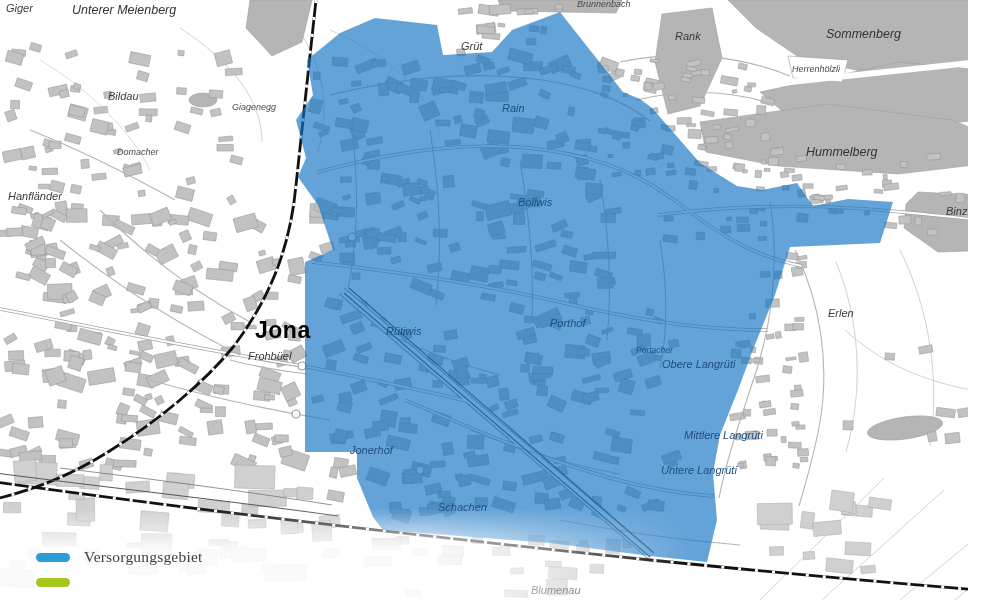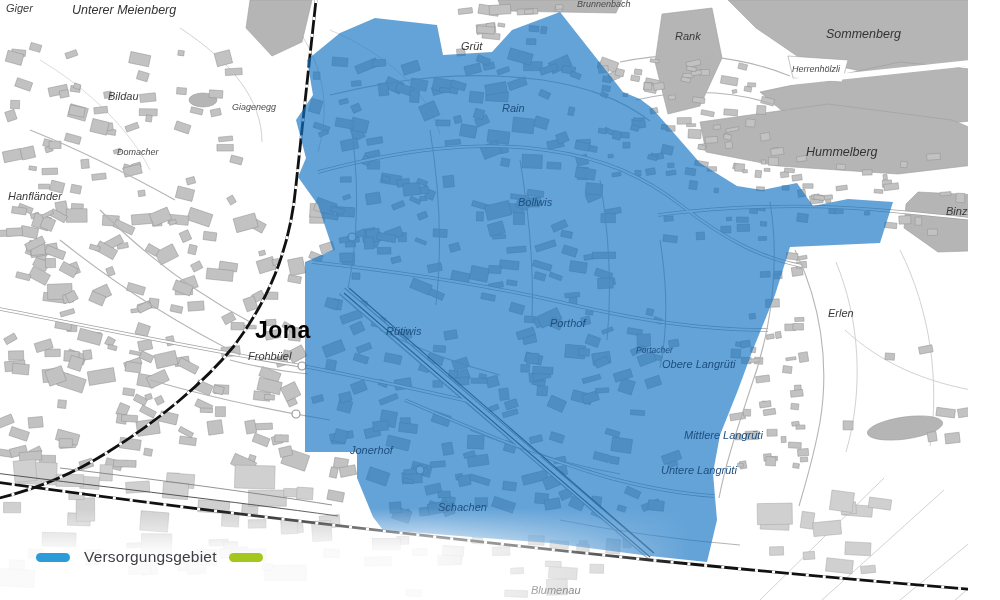--- a/index.html
+++ b/index.html
@@ -18,21 +18,21 @@
   .lbl-city  {font-weight:bold;fill:#000;font-size:23px;letter-spacing:.5px;}
   
   .legend-fade{
     position:absolute;left:0;top:508px;width:690px;height:92px;
     background:linear-gradient(to bottom, rgba(255,255,255,0), rgba(255,255,255,.88) 45%);
     -webkit-mask:linear-gradient(to right,#000 62%,transparent);
     mask:linear-gradient(to right,#000 62%,transparent);
     pointer-events:none;
   }
   .legend{
-    position:absolute;left:36px;top:548px;display:flex;flex-direction:row;gap:12px;
+    position:absolute;left:36px;top:548px;display:flex;flex-direction:column;gap:12px;font-family:Liberation Serif, serif;
   }
   .legend-row{display:flex;align-items:center;gap:14px;}
   .legend-swatch{display:inline-block;width:34px;height:9px;border-radius:5px;flex:0 0 auto;}
   .legend-label{
     font-size:15.5px;color:#3d3d44;letter-spacing:.2px;white-space:nowrap;
   }
 </style>
 </head>
 <body>
 

